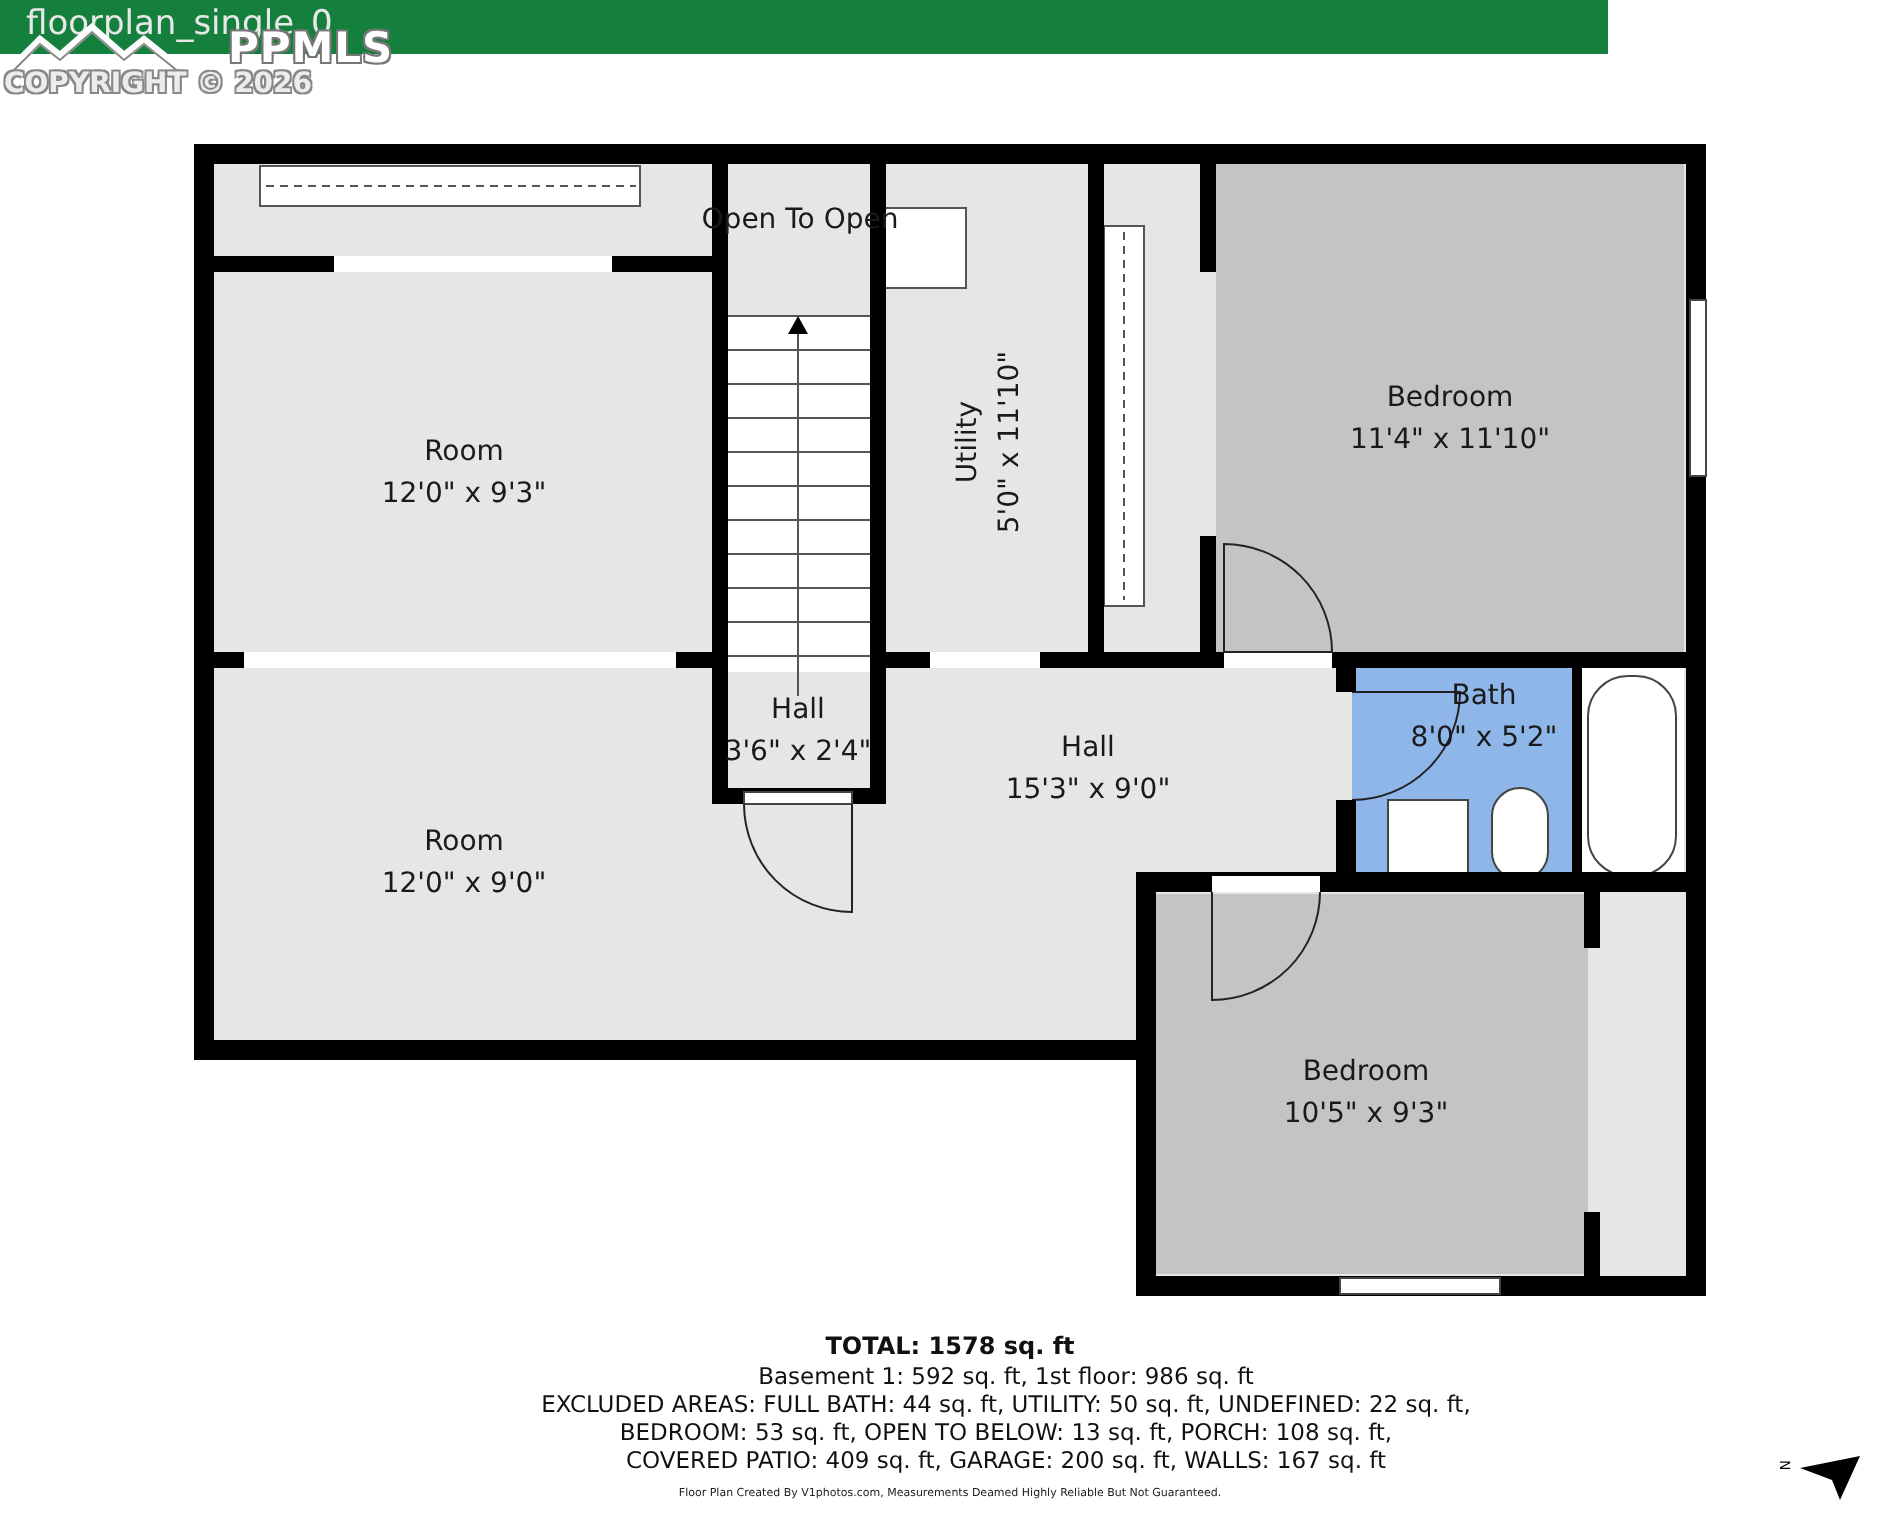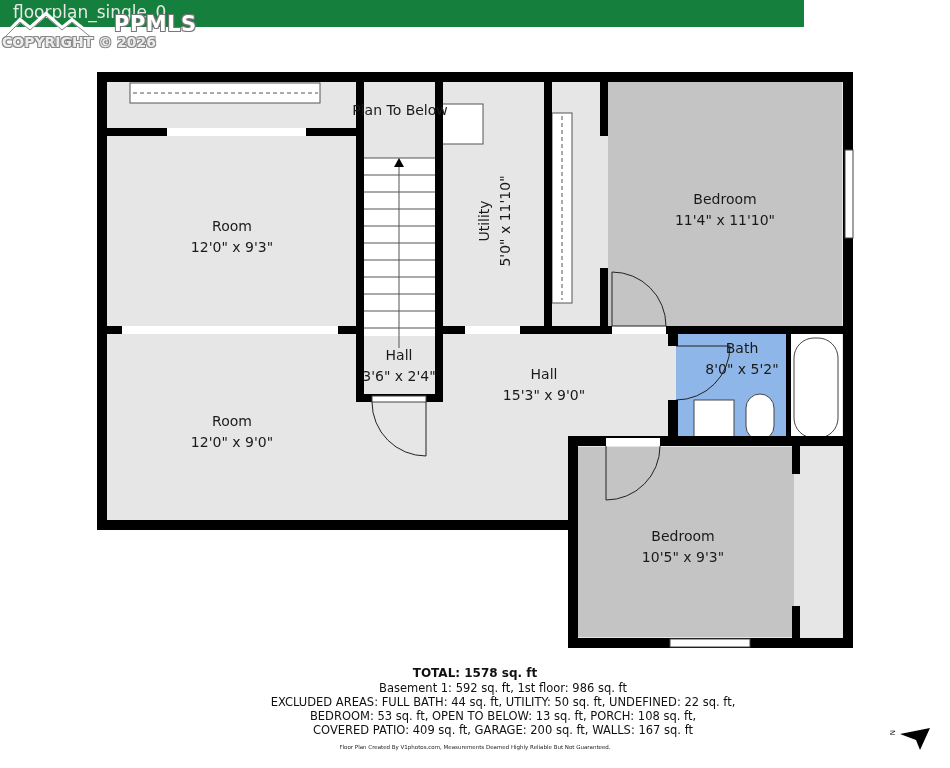--- a/index.html
+++ b/index.html
@@ -115,21 +115,21 @@
 </svg>
 
 <div class="lbl" style="left:152px;top:216px;width:160px;">
   <div>Room</div>
   <div>12'0" x 9'3"</div>
 </div>
 <div class="lbl" style="left:152px;top:411px;width:160px;">
   <div>Room</div>
   <div>12'0" x 9'0"</div>
 </div>
-<div class="lbl" style="left:330px;top:100px;width:140px;">Plan To Below</div>
+<div class="lbl" style="left:330px;top:100px;width:140px;">Open To Open</div>
 <div class="lbl" style="left:344px;top:345px;width:110px;">
   <div>Hall</div>
   <div>3'6" x 2'4"</div>
 </div>
 <div class="lbl" style="left:415px;top:200px;width:160px;transform:rotate(-90deg);">
   <div>Utility</div>
   <div>5'0" x 11'10"</div>
 </div>
 <div class="lbl" style="left:464px;top:364px;width:160px;">
   <div>Hall</div>

